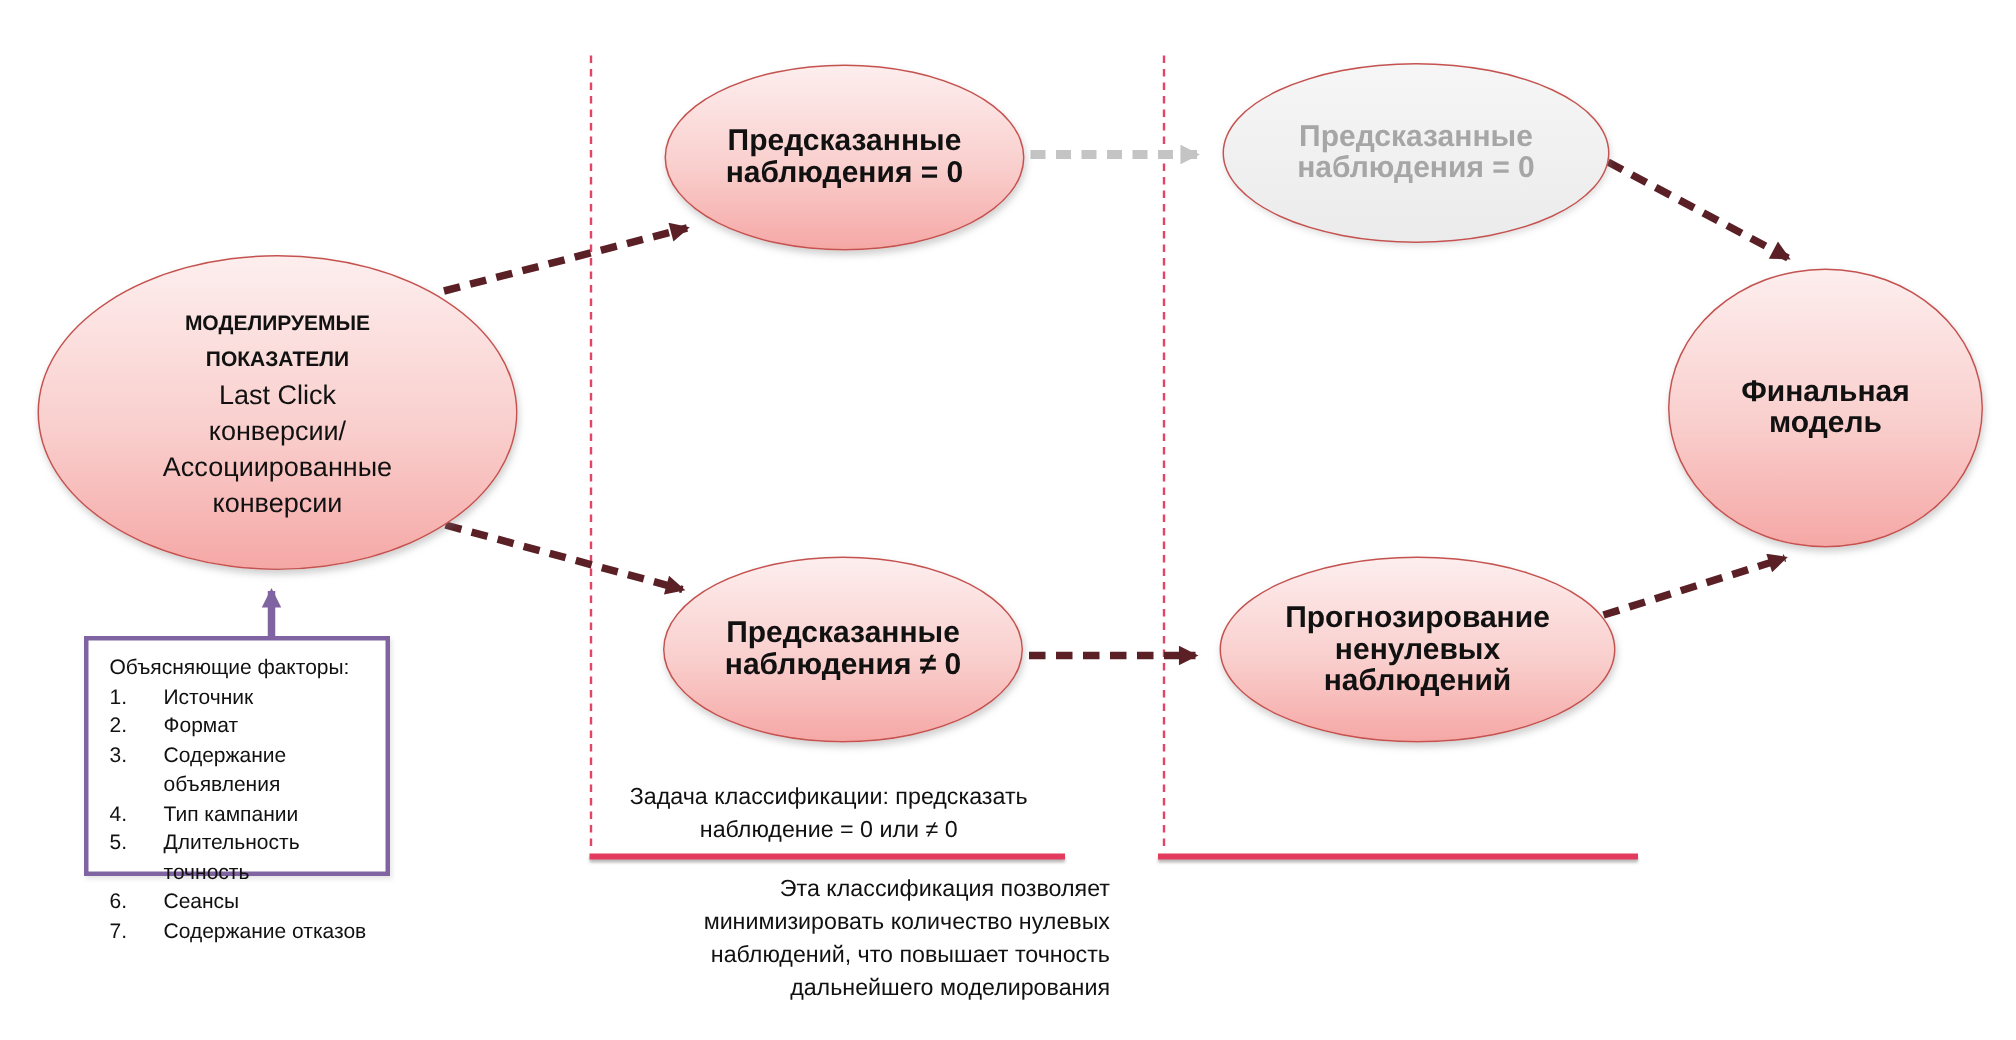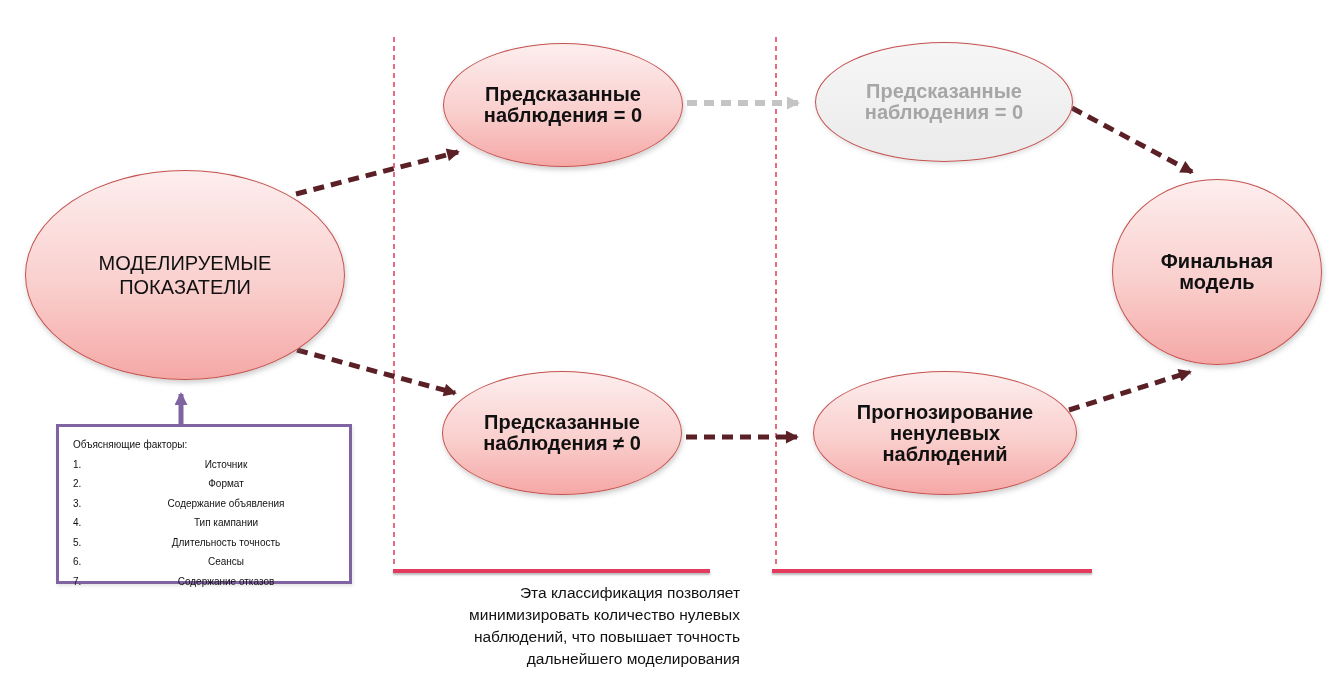--- a/index.html
+++ b/index.html
@@ -32,43 +32,43 @@
 
   .node{
     position:absolute;border-radius:50%;
     display:flex;flex-direction:column;align-items:center;justify-content:center;
     text-align:center;
     background:linear-gradient(to bottom, var(--node-fill-top) 0%, #f9cfcd 55%, var(--node-fill-bottom) 100%);
     border:1.6px solid var(--node-border);
     box-shadow:1px 3px 5px rgba(120,120,120,0.35);
     box-sizing:border-box;
   }
-  .node-title{font-weight:normal;font-size:20px;line-height:24px;white-space:pre-line;}
+  .node-title{font-weight:bold;font-size:14px;line-height:24px;white-space:pre-line;}
   .node-body{font-size:18px;line-height:24px;white-space:pre-line;}
   .node-label{font-weight:bold;font-size:20px;line-height:21px;white-space:pre-line;}
 
   #node-source{left:25px;top:170px;width:320px;height:210px;}
   #node-predicted-zero{left:443px;top:43px;width:240px;height:124px;}
   #node-ghost{left:815px;top:42px;width:258px;height:120px;
     background:linear-gradient(to bottom, var(--ghost-fill-top), var(--ghost-fill-bottom));
     border:1.2px solid var(--node-border);box-shadow:1px 2px 4px rgba(150,150,150,0.3);}
   #node-ghost .node-label{color:var(--ghost-text);}
   #node-predicted-nonzero{left:442px;top:371px;width:240px;height:124px;}
   #node-forecast{left:813px;top:371px;width:264px;height:124px;}
   #node-final{left:1112px;top:179px;width:210px;height:186px;}
 
   .factors-box{
-    position:absolute;left:56px;top:424px;width:296px;height:160px;
+    position:absolute;left:56px;top:424px;width:204px;height:160px;
     background:#ffffff;border:3px solid var(--purple);box-sizing:border-box;
-    padding:8px 6px 6px 12px;font-size:10px;line-height:19.5px;
+    padding:8px 6px 6px 12px;font-size:14px;line-height:19.5px;
     box-shadow:1px 2px 3px rgba(150,150,150,0.25);
   }
   .factors-title{margin:0 0 0 2px;}
   .factors-list{margin:0;padding:0;list-style:none;counter-reset:fct;}
-  .factors-list li{position:relative;padding-left:38px;counter-increment:fct;text-align:center;}
+  .factors-list li{position:relative;padding-left:38px;counter-increment:fct;}
   .factors-list li::before{content:counter(fct) ".";position:absolute;left:2px;}
 
   .section-label{
     position:absolute;text-align:center;font-size:15.5px;line-height:22px;white-space:pre-line;
   }
   #label-classification{left:385px;top:521px;width:335px;}
   #label-method{left:773px;top:521px;width:320px;}
   .underline{
     position:absolute;height:4px;background:var(--line-red);
     box-shadow:0 2px 2px rgba(130,130,130,0.55);
@@ -107,20 +107,24 @@
     <path class="arrow arrow-gray" d="M687,103 L798,103" marker-end="url(#mkGray)"></path>
     <path class="arrow arrow-dark" d="M686,437 L797,437" marker-end="url(#mkDark)"></path>
     <path class="arrow arrow-dark" d="M1072,108 L1192,172" marker-end="url(#mkDark)"></path>
     <path class="arrow arrow-dark" d="M1069,410 L1190,372" marker-end="url(#mkDark)"></path>
     <path class="arrow-purple" d="M181,425 L181,394" marker-end="url(#mkPurple)"></path>
   </svg>
 
   <div class="node" id="node-source">
     <div class="node-title">МОДЕЛИРУЕМЫЕ
 ПОКАЗАТЕЛИ</div>
+    <div class="node-body">Last Click
+конверсии/
+Ассоциированные
+конверсии</div>
   </div>
 
   <div class="node" id="node-predicted-zero">
     <div class="node-label">Предсказанные
 наблюдения = 0</div>
   </div>
 
   <div class="node" id="node-ghost">
     <div class="node-label">Предсказанные
 наблюдения = 0</div>
@@ -148,20 +152,22 @@
       <li>Источник</li>
       <li>Формат</li>
       <li>Содержание объявления</li>
       <li>Тип кампании</li>
       <li>Длительность точность</li>
       <li>Сеансы</li>
       <li>Содержание отказов</li>
     </ol>
   </div>
 
+  <div class="section-label" id="label-classification">Задача классификации: предсказать
+наблюдение = 0 или ≠ 0</div>
   <div class="underline" id="underline-left"></div>
   <div class="section-note" id="note-classification">Эта классификация позволяет
 минимизировать количество нулевых
 наблюдений, что повышает точность
 дальнейшего моделирования</div>
 
   <div class="underline" id="underline-right"></div>
 
 </div>
 

